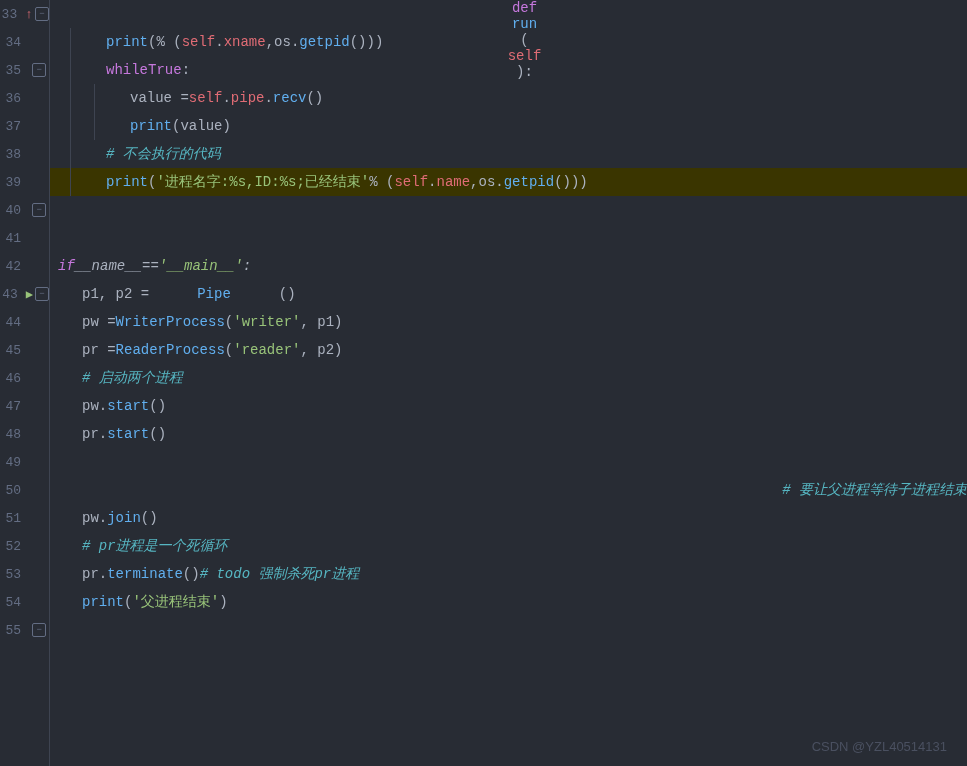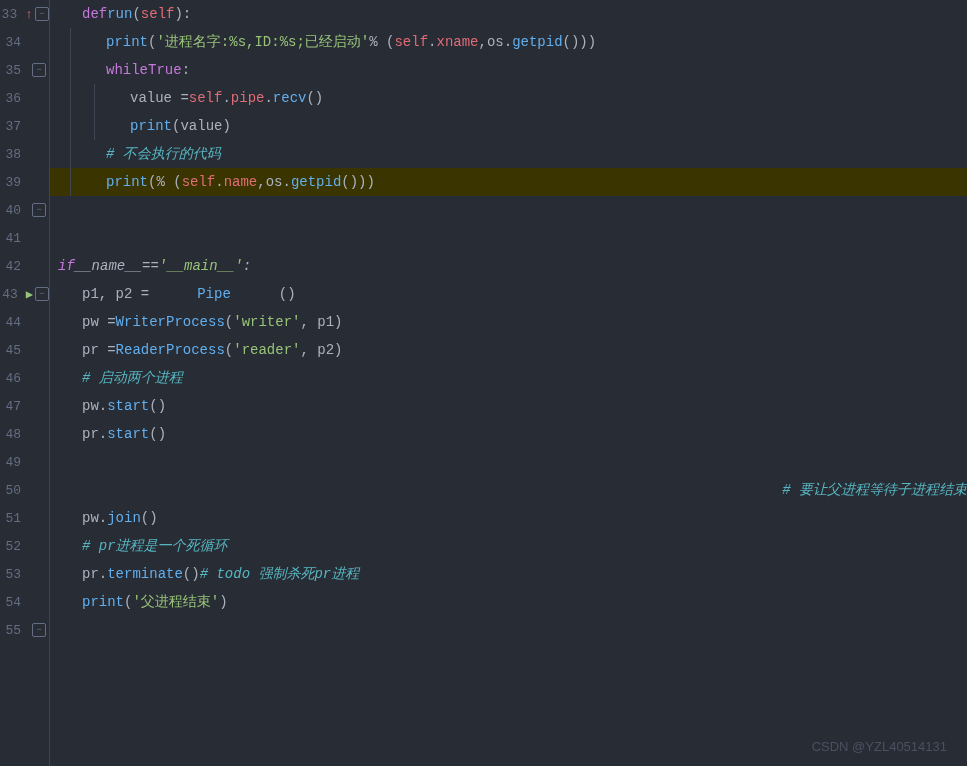--- a/index.html
+++ b/index.html
@@ -201,32 +201,31 @@
       </div>
       <div class="line-row">
         <div class="line-number">55</div>
         <div class="line-controls">
           <div class="fold-icon">−</div>
         </div>
       </div>
     </div>
 
   <div class="code-area" id="code-area">
-      <div class="code-line" style="padding-left: 32px;">
+      <div class="code-line" style="padding-left: 32px; flex-direction: column;">
         <span class="kw">def </span>
         <span class="fn">run</span>
         <span class="punc">(</span>
         <span class="self-kw">self</span>
         <span class="punc">):</span>
       </div>
       <div class="code-line" style="padding-left: 56px;">
         <span style="display: inline-block; position: absolute; left: 20px; top: 0px; width: 0px; height: 28px; border-left: 1px solid rgb(62, 68, 81);"></span>
         <span class="fn">print</span>
         <span class="punc">(</span>
-        <span class="str">'进程名字:%s,ID:%s;已经启动'</span>
         <span class="plain"> % (</span>
         <span class="self-kw">self</span>
         <span class="punc">.</span>
         <span class="attr">xname</span>
         <span class="punc">, </span>
         <span class="plain">os</span>
         <span class="punc">.</span>
         <span class="fn">getpid</span>
         <span class="punc">()))</span>
       </div>
@@ -256,20 +255,21 @@
         <span class="punc">)</span>
       </div>
       <div class="code-line" style="padding-left: 56px;">
         <span style="display: inline-block; position: absolute; left: 20px; top: 0px; width: 0px; height: 28px; border-left: 1px solid rgb(62, 68, 81);"></span>
         <span class="cm-zh"># 不会执行的代码</span>
       </div>
       <div class="code-line highlighted" style="padding-left: 56px;">
         <span style="display: inline-block; position: absolute; left: 20px; top: 0px; width: 0px; height: 28px; border-left: 1px solid rgb(62, 68, 81);"></span>
         <span class="fn">print</span>
         <span class="punc">(</span>
+        <span class="str">'进程名字:%s,ID:%s;已经结束'</span>
         <span class="plain"> % (</span>
         <span class="self-kw">self</span>
         <span class="punc">.</span>
         <span class="attr">name</span>
         <span class="punc">, </span>
         <span class="plain">os</span>
         <span class="punc">.</span>
         <span class="fn">getpid</span>
         <span class="punc">()))</span>
       </div>

